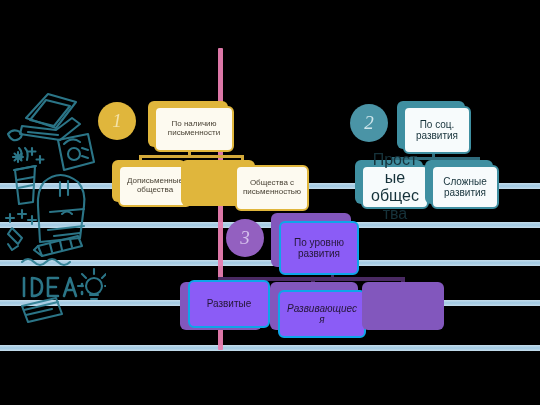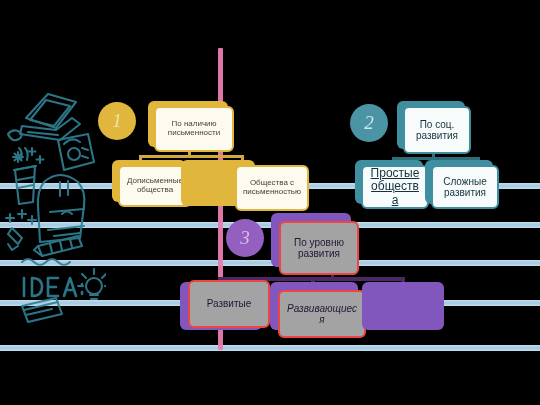--- a/index.html
+++ b/index.html
@@ -37,21 +37,21 @@
         background:#fbf9f4;}
   .card .cap{display:block;width:100%;}
 
   
   .g .card{border:2px solid #e0b63c;color:#4a4336;background:#fdfaf0;}
   .g .shadow{background:#e0b63c;}
   
   .t .card{border:2px solid #3f8fa1;color:#16323a;background:#f7fbfc;}
   .t .shadow{background:#3f8fa1;}
   
-  .p .card{border:2px solid #ef4444;color:#241636;background:#a3a3a3;align-items:center;}
+  .p .card{border:2px solid #0ea5e9;color:#241636;background:#8b5cf6;align-items:center;}
   .p .shadow{background:#8257bd;}
 
   .shadow{position:absolute;border-radius:6px;}
 
   .conn{position:absolute;}
   .g .conn{background:#d3a93a;}
   .t .conn{background:#2f6c7c;}
   .p .conn{background:#4a2a63;}
 
   .grp{position:absolute;left:0;top:0;width:540px;height:405px;}
@@ -184,21 +184,21 @@
     <div class="conn" style="left:392px;top:157px;width:88px;height:3px;"></div>
     <div class="conn" style="left:392px;top:157px;width:3px;height:9px;"></div>
     <div class="conn" style="left:477px;top:157px;width:3px;height:9px;"></div>
 
     <div class="shadow" style="left:397px;top:101px;width:68px;height:48px;"></div>
     <div class="card" style="left:403px;top:106px;width:68px;height:48px;font-size:10px;">
       <span class="cap">По соц. развития</span>
     </div>
 
     <div class="shadow" style="left:355px;top:160px;width:68px;height:44px;"></div>
-    <div class="card" style="left:361px;top:165px;width:68px;height:44px;font-size:12px;text-decoration:underline;">
+    <div class="card" style="left:361px;top:165px;width:68px;height:44px;font-size:16px;">
       <span class="cap">Простые общества</span>
     </div>
 
     <div class="shadow" style="left:425px;top:160px;width:68px;height:44px;"></div>
     <div class="card" style="left:431px;top:165px;width:68px;height:44px;font-size:10px;">
       <span class="cap">Сложные развития</span>
     </div>
   </div>
 
   <div class="grp p">

